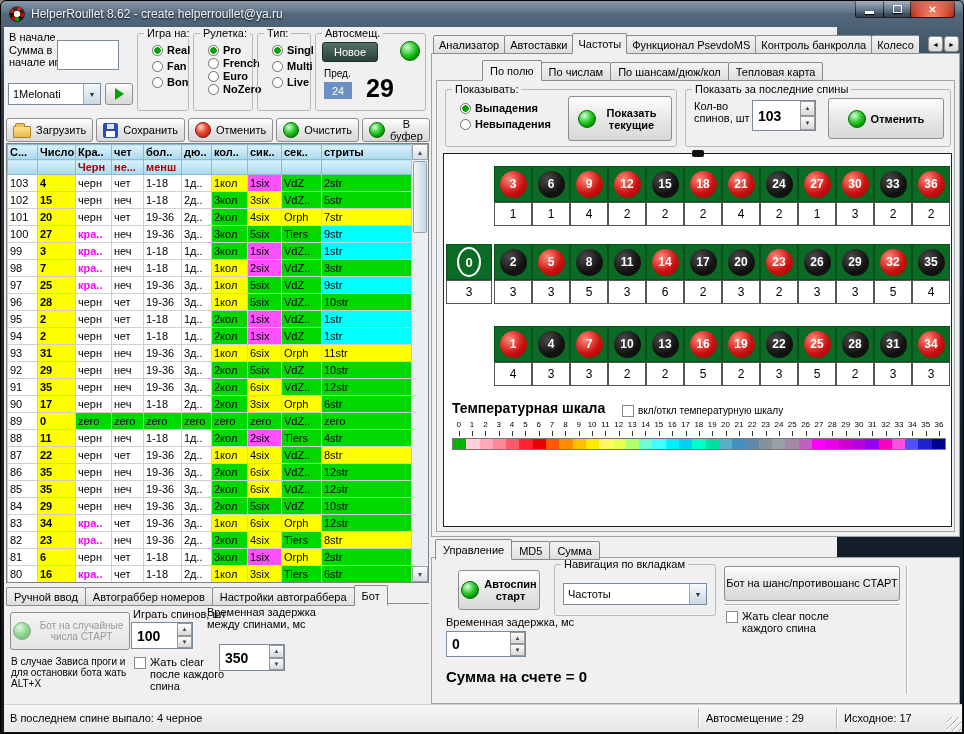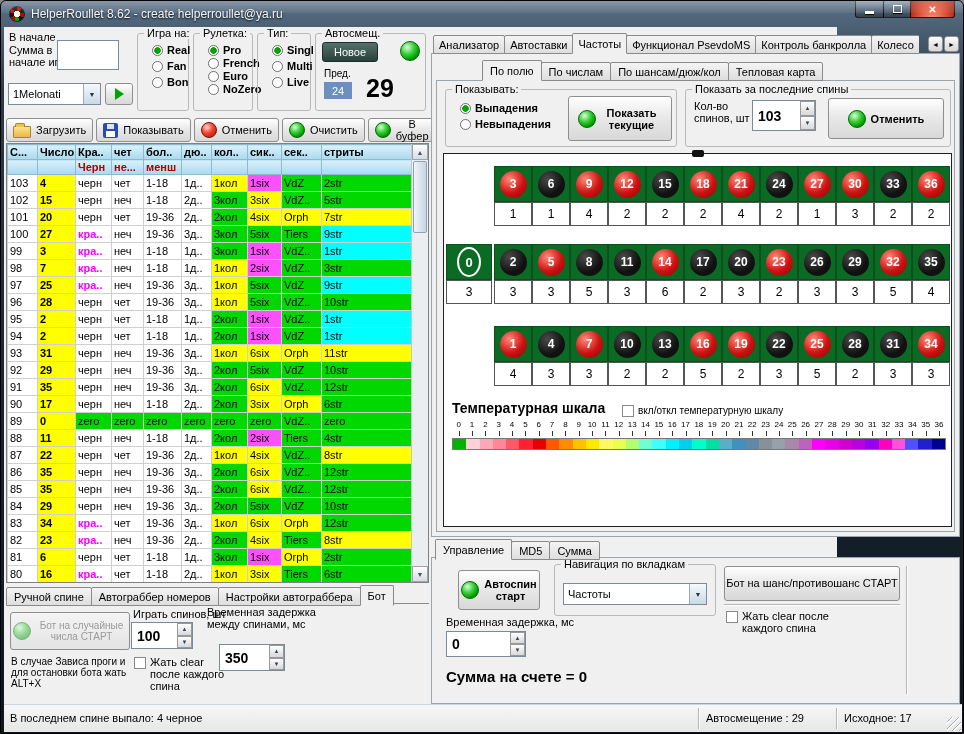--- a/index.html
+++ b/index.html
@@ -255,21 +255,21 @@
         <div class="bigval">29</div>
       </div>
 
       <div class="toolbar">
           <div class="btn tbtn">
             <span class="folder"></span>
             <span>Загрузить</span>
           </div>
           <div class="btn tbtn">
             <span class="floppy"></span>
-            <span>Показывать</span>
+            <span>Сохранить</span>
           </div>
           <div class="btn tbtn">
             <span class="sphere red" style="width: 16px; height: 16px;"></span>
             <span>Отменить</span>
           </div>
           <div class="btn tbtn">
             <span class="sphere" style="width: 16px; height: 16px;"></span>
             <span>Очистить</span>
           </div>
           <div class="btn tbtn">
@@ -610,21 +610,21 @@
             </tbody>
           </table>
         <div class="sbar">
           <div class="sbtn up">▲</div>
           <div class="sthumb"></div>
           <div class="sbtn down">▼</div>
         </div>
       </div>
 
       <div class="tabstrip lefttabs">
-          <div class="tab">Ручной спине</div>
+          <div class="tab">Ручной ввод</div>
           <div class="tab">Автограббер номеров</div>
           <div class="tab">Настройки автограббера</div>
           <div class="tab active">Бот</div>
         </div>
 
       <div class="botpanel">
         <div class="btn randbtn disabled">
           <span class="sphere dim"></span>
           <span class="btxt">Бот на случайные числа СТАРТ</span>
         </div>

